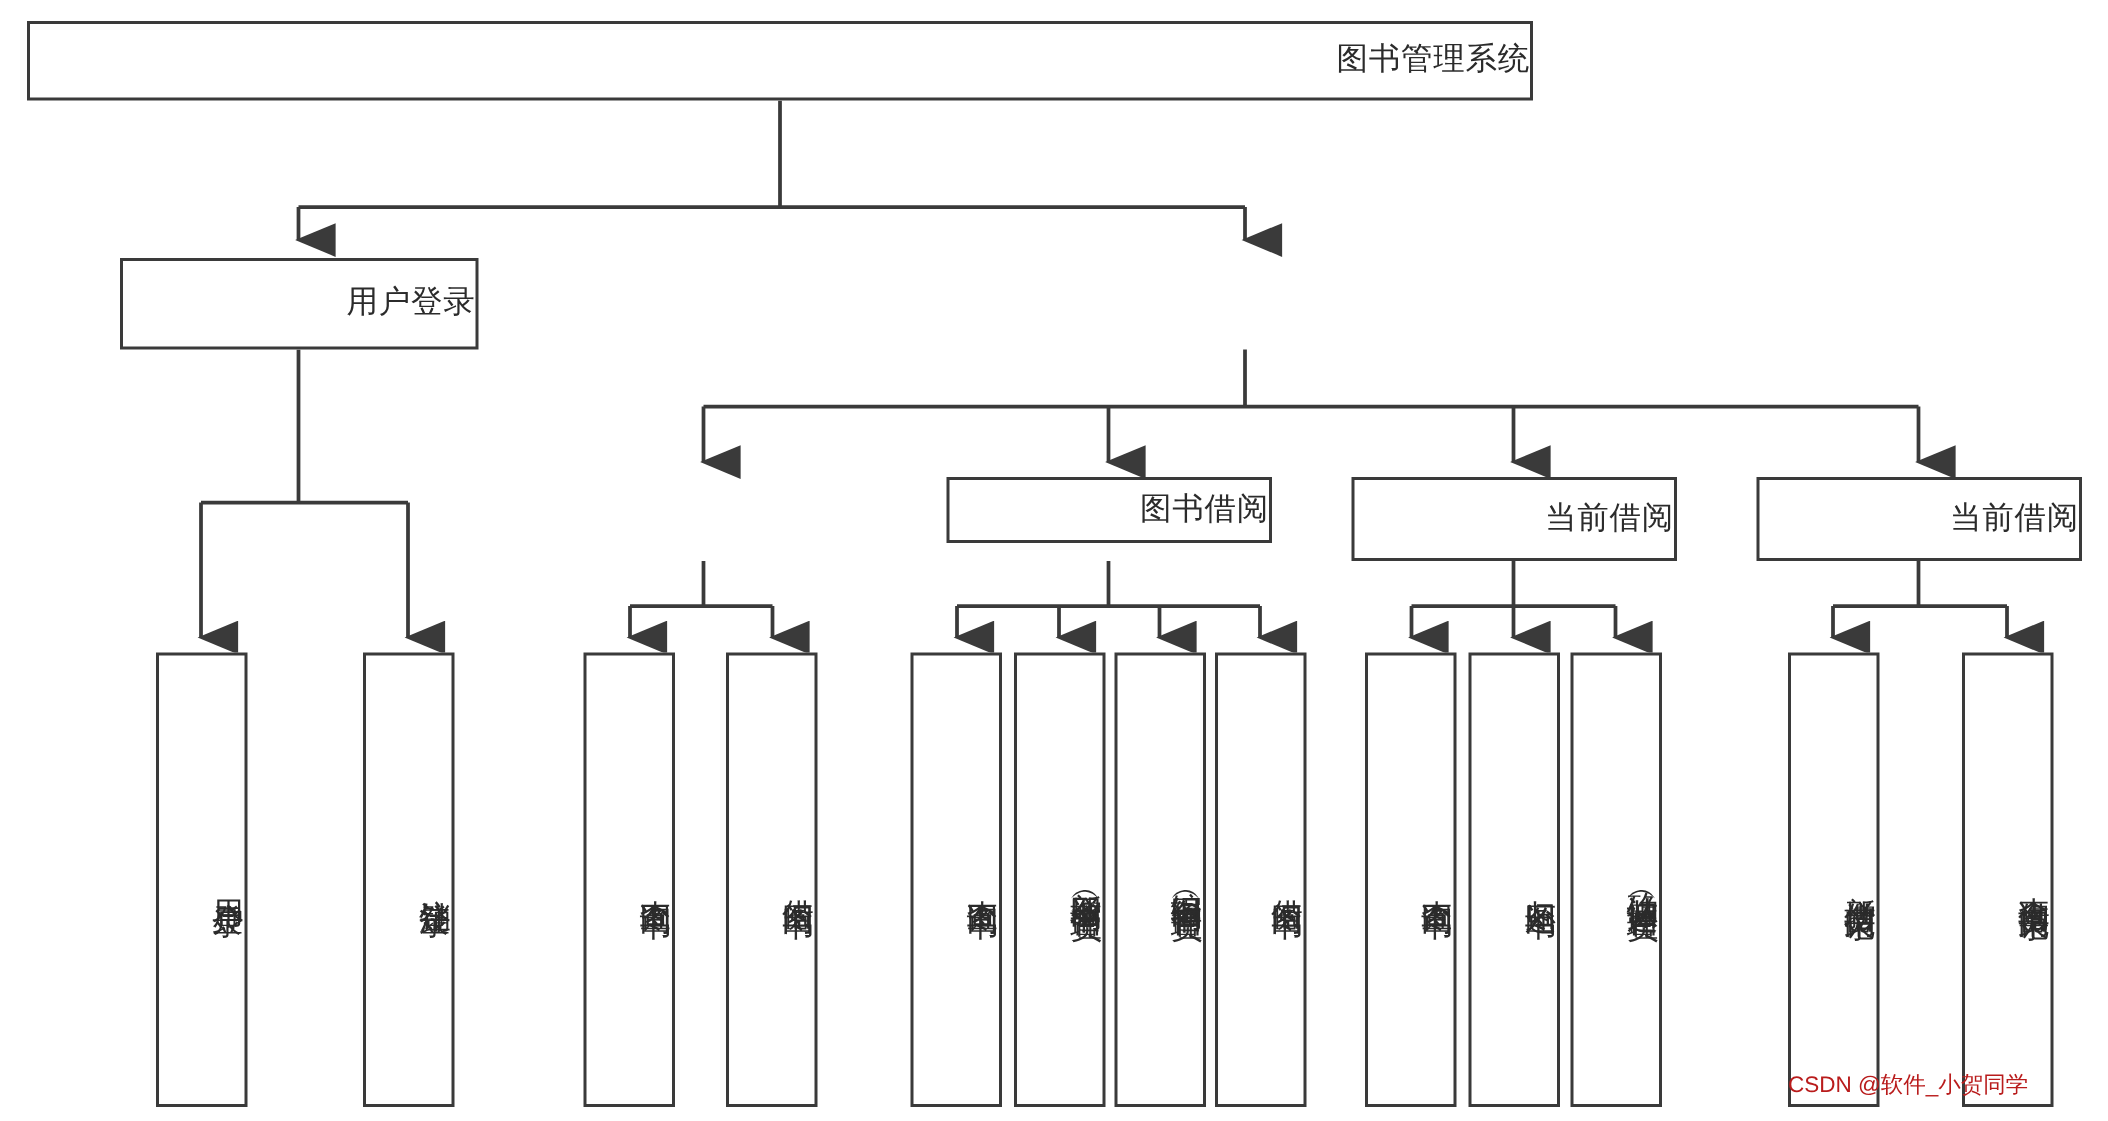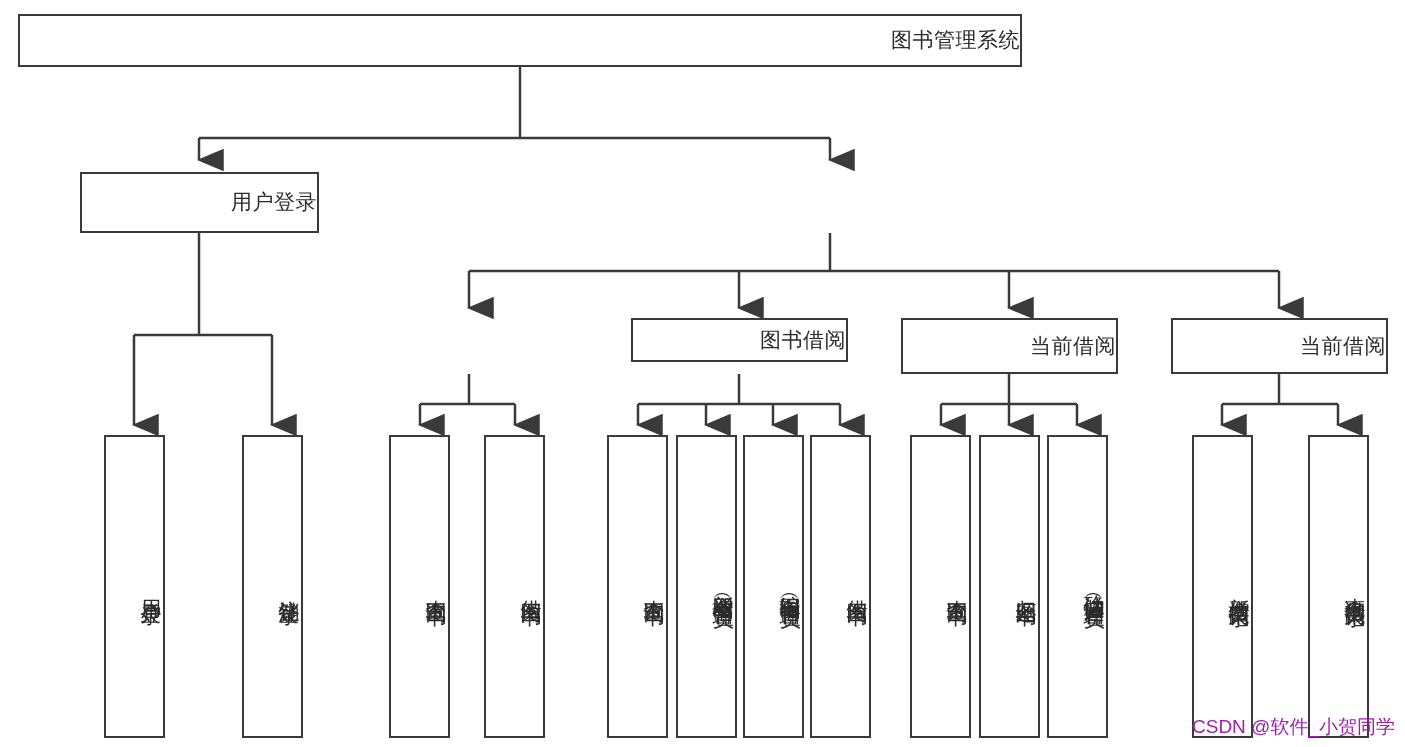--- a/index.html
+++ b/index.html
@@ -46,22 +46,22 @@
     writing-mode: vertical-rl;
     text-orientation: upright;
     letter-spacing: 2px;
     white-space: nowrap;
   }
   .node.root  { border-width: 2px; }
   .watermark {
     position: absolute;
     left: 1192px;
     top: 714px;
-    font-size: 19px;
-    color: #a21caf;
+    font-size: 15px;
+    color: #b91c1c;
     white-space: nowrap;
     pointer-events: none;
   }
 </style>
 </head>
 <body>
 
 <div id="diagram-root">
 
   <svg id="connectors" viewBox="0 0 1405 747" xmlns="http://www.w3.org/2000/svg">

